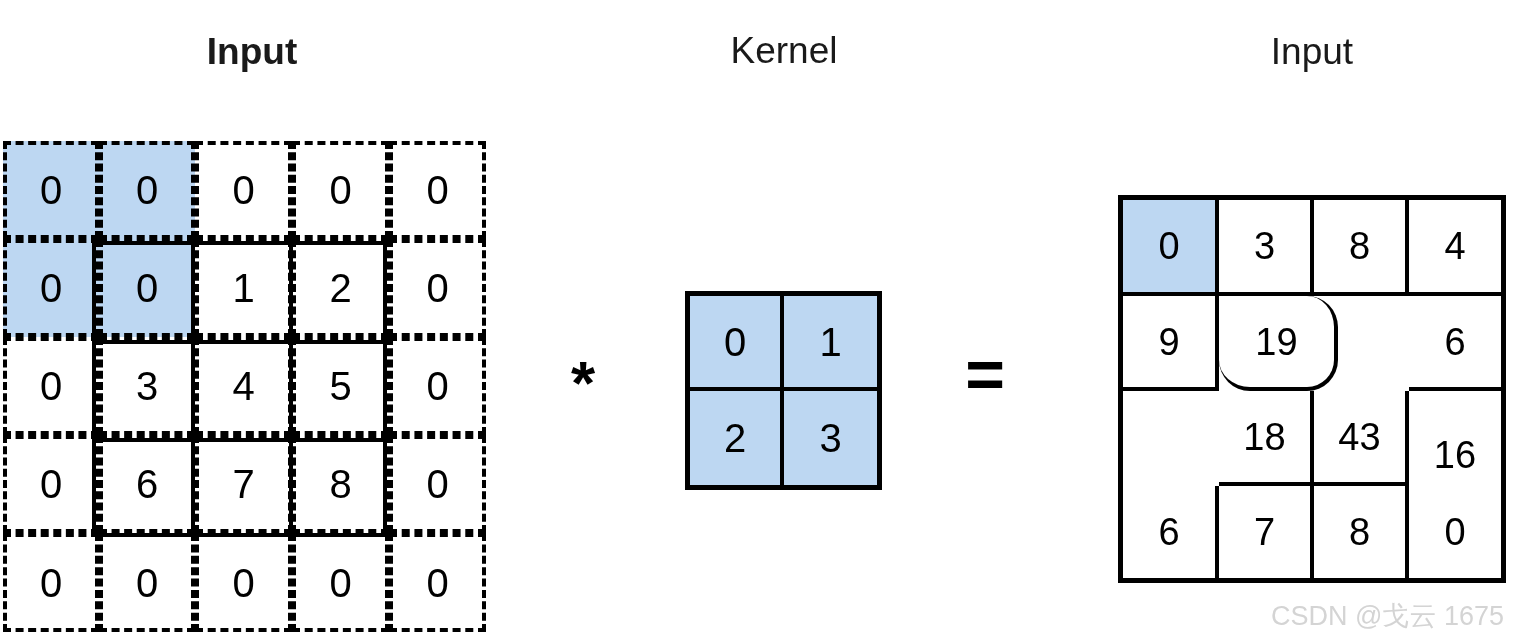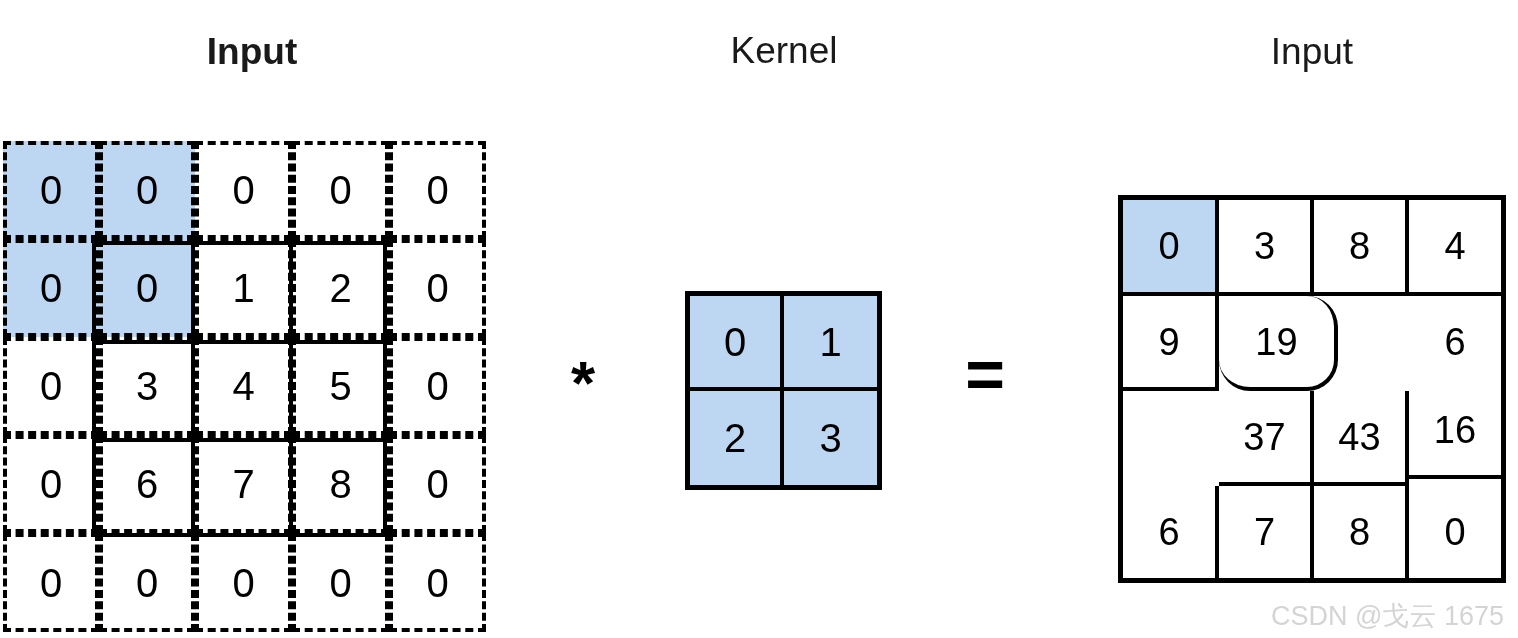--- a/index.html
+++ b/index.html
@@ -196,23 +196,23 @@
 <div id="output-grid">
   <div class="cell o-cell hl" style="left:0px;   top:0px;   width:96px; height:96px;">0</div>
   <div class="cell o-cell" style="left:96px;  top:0px;   width:95px; height:96px;">3</div>
   <div class="cell o-cell" style="left:191px; top:0px;   width:95px; height:96px;">8</div>
   <div class="cell o-cell last-col" style="left:286px; top:0px;   width:92px; height:96px;">4</div>
 
   <div class="cell o-cell" style="left:0px;   top:96px;  width:96px; height:95px;">9</div>
   <div class="cell o-cell" style="left:96px;  top:96px;  width:119px; height:95px;border-radius:31px;">19</div>
   <div class="cell o-cell last-col" style="left:286px; top:96px;  width:92px; height:95px;">6</div>
 
-  <div class="cell o-cell" style="left:96px;  top:191px; width:95px; height:95px;">37</div>
+  <div class="cell o-cell" style="left:96px;  top:191px; width:95px; height:95px;">18</div>
   <div class="cell o-cell" style="left:191px; top:191px; width:95px; height:95px;text-align:right;">43</div>
-  <div class="cell o-cell last-col" style="left:286px; top:184px; width:92px; height:95px;text-align:right;">16</div>
+  <div class="cell o-cell last-col" style="left:286px; top:209px; width:92px; height:95px;text-align:right;">16</div>
 
   <div class="cell o-cell last-row" style="left:0px;   top:286px; width:96px; height:92px;">6</div>
   <div class="cell o-cell last-row" style="left:96px;  top:286px; width:95px; height:92px;">7</div>
   <div class="cell o-cell last-row" style="left:191px; top:286px; width:95px; height:92px;">8</div>
   <div class="cell o-cell last-col last-row" style="left:286px; top:286px; width:92px; height:92px;">0</div>
 </div>
 
 <div id="watermark">CSDN @戈云 1675</div>
 
 </body></html>

